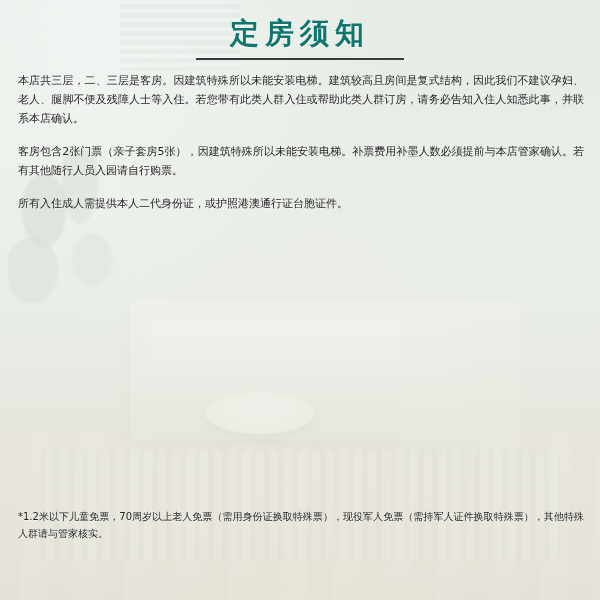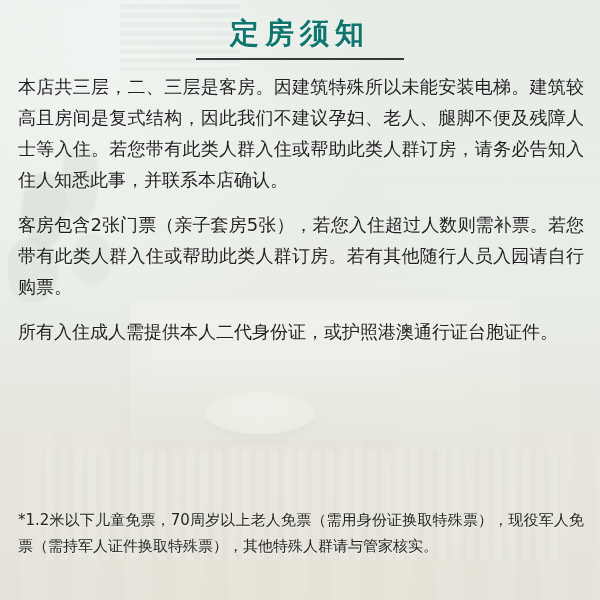--- a/index.html
+++ b/index.html
@@ -148,38 +148,38 @@
     width: 208px;
     height: 2px;
     background: #3a3a3a;
   }
   .body {
     position: absolute;
     top: 72px;
     left: 18px;
     right: 16px;
     color: #1f1f1f;
-    font-size: 18px;
+    font-size: 11px;
     line-height: 1.72;
     text-align: justify;
     text-justify: inter-ideograph;
   }
   .para {
     margin: 0 0 14px 0;
     text-shadow: 0 1px 1px rgba(255,255,255,0.55);
   }
   .para.tight { }
 
   .footnote {
     position: absolute;
     left: 18px;
     right: 16px;
     top: 508px;
     color: #1f1f1f;
-    font-size: 15px;
+    font-size: 10px;
     line-height: 1.72;
     text-align: justify;
     text-justify: inter-ideograph;
     text-shadow: 0 1px 1px rgba(255,255,255,0.55);
   }
 </style>
 </head>
 <body>
 
 <div id="page">
@@ -196,20 +196,20 @@
     <div class="table-top"></div>
   </div>
   <div class="wash"></div>
 
   <div class="content">
     <div class="title">定房须知</div>
     <div class="title-rule"></div>
 
     <div class="body">
       <p class="para">本店共三层，二、三层是客房。因建筑特殊所以未能安装电梯。建筑较高且房间是复式结构，因此我们不建议孕妇、老人、腿脚不便及残障人士等入住。若您带有此类人群入住或帮助此类人群订房，请务必告知入住人知悉此事，并联系本店确认。</p>
-      <p class="para">客房包含2张门票（亲子套房5张），若您入住超过人数则需补票。若您带有此类人群入住或帮助此类人群订房。若有其他随行人员入园请自行购票。</p>
+      <p class="para">客房包含2张门票（亲子套房5张），因建筑特殊所以未能安装电梯。补票费用补墨人数必须提前与本店管家确认。若有其他随行人员入园请自行购票。</p>
       <p class="para tight">所有入住成人需提供本人二代身份证，或护照港澳通行证台胞证件。</p>
     </div>
 
     <div class="footnote">*1.2米以下儿童免票，70周岁以上老人免票（需用身份证换取特殊票），现役军人免票（需持军人证件换取特殊票），其他特殊人群请与管家核实。</div>
   </div>
 
 </div>
 
 </body></html>

